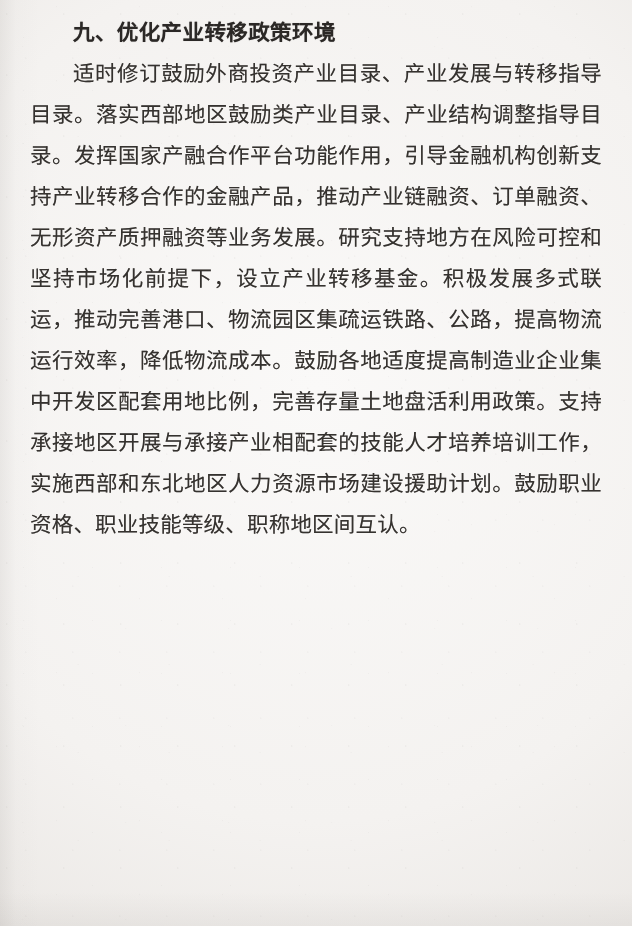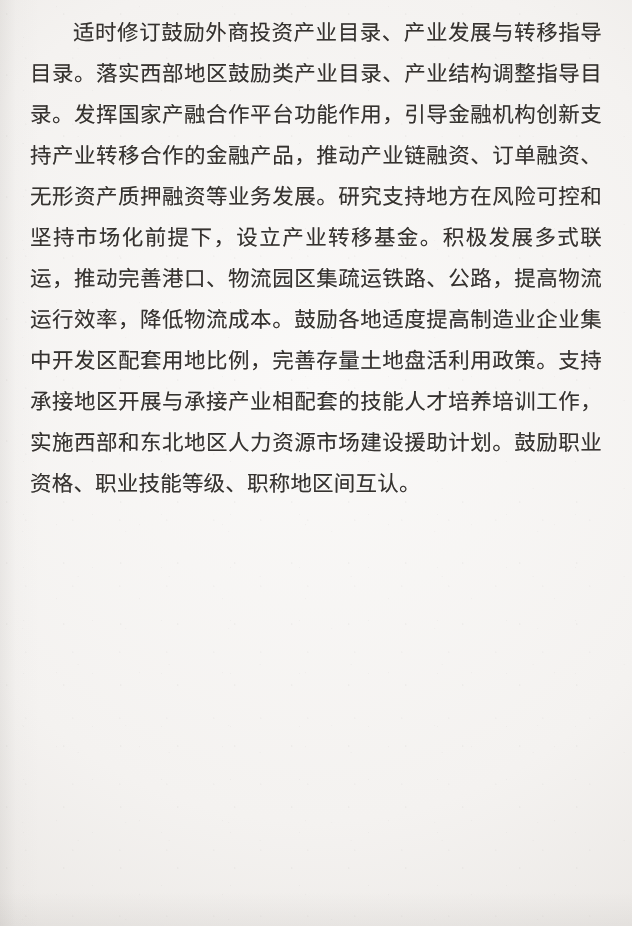--- a/index.html
+++ b/index.html
@@ -87,16 +87,17 @@
   }
 </style>
 </head>
 <body>
 
 <div class="page"></div>
 
 <div class="text-column">
 
 
+  <h2 class="heading">九、优化产业转移政策环境</h2>
 
   <p class="para">适时修订鼓励外商投资产业目录、产业发展与转移指导目录。落实西部地区鼓励类产业目录、产业结构调整指导目录。发挥国家产融合作平台功能作用，引导金融机构创新支持产业转移合作的金融产品，推动产业链融资、订单融资、无形资产质押融资等业务发展。研究支持地方在风险可控和坚持市场化前提下，设立产业转移基金。积极发展多式联运，推动完善港口、物流园区集疏运铁路、公路，提高物流运行效率，降低物流成本。鼓励各地适度提高制造业企业集中开发区配套用地比例，完善存量土地盘活利用政策。支持承接地区开展与承接产业相配套的技能人才培养培训工作，实施西部和东北地区人力资源市场建设援助计划。鼓励职业资格、职业技能等级、职称地区间互认。</p>
 
 </div>
 
 </body></html>

